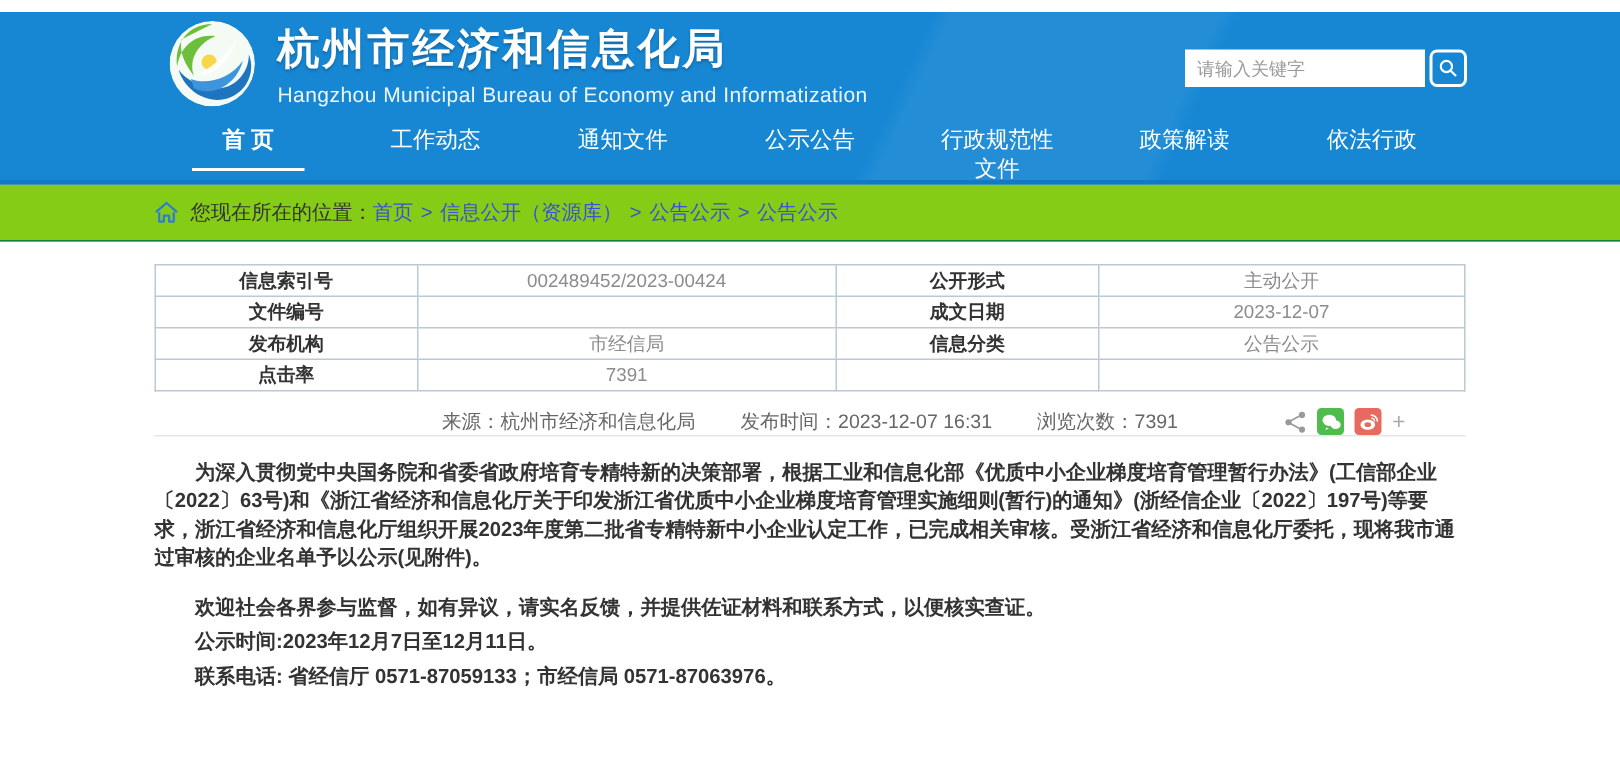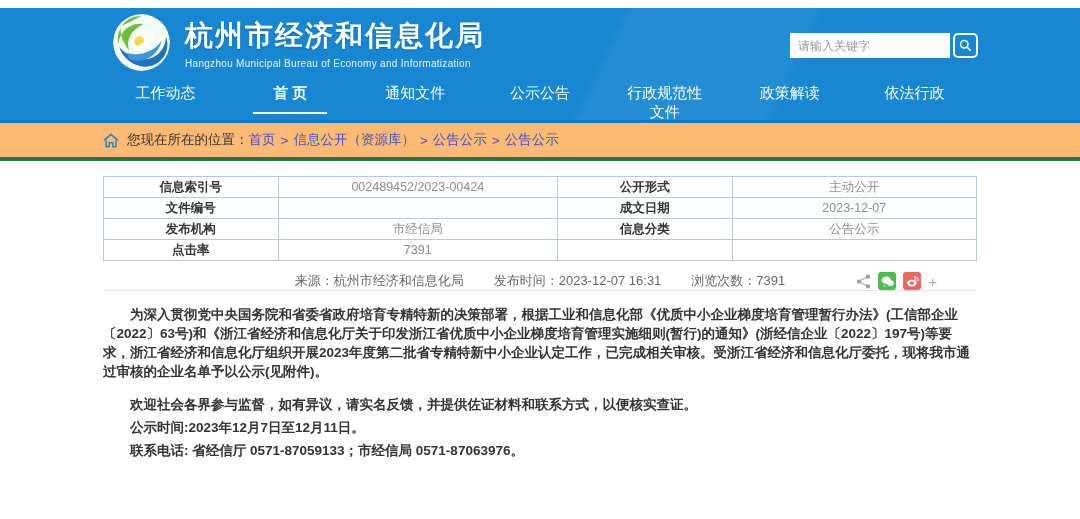--- a/index.html
+++ b/index.html
@@ -10,38 +10,38 @@
   .top-strip { height:8px; background:#fff; }
   .hdr { position:relative; height:115px; background:#1787d4;
     border-bottom:3px solid #1479c0;
     background-image:linear-gradient(115deg, rgba(255,255,255,0) 55%, rgba(255,255,255,0.05) 56%, rgba(255,255,255,0.05) 72%, rgba(255,255,255,0) 73%);
   }
   .brand { position:absolute; left:113px; top:6px; display:flex; align-items:center; }
   .logo { width:57px; height:57px; border-radius:50%; overflow:hidden; flex:0 0 auto; }
   .brand-text { margin-left:15px; color:#fff; }
   .site-title { font-size:28px; font-weight:bold; letter-spacing:2px;
     text-shadow:0 1px 2px rgba(0,0,0,0.25); }
-  .site-sub { font-size:10px; margin-top:3px; opacity:.92; letter-spacing:.3px; }
+  .site-sub { font-size:14px; margin-top:3px; opacity:.92; letter-spacing:.3px; }
 
   .search { position:absolute; right:102px; top:25px; display:flex; align-items:center; }
   .search input { width:160px; height:25px; border:none; outline:none; padding:0 8px;
     font-size:12px; color:#4c1d95; background:#fff; }
   .search input::placeholder { color:#999; }
   .search-btn { width:25px; height:25px; margin-left:3px; background:#1787d4;
     border:2px solid #fff; border-radius:5px; display:flex; align-items:center;
     justify-content:center; cursor:pointer; }
 
   .nav { position:absolute; left:103px; right:103px; bottom:0; height:36px;
     display:flex; }
   .nav-item { flex:1; text-align:center; color:#fff; font-size:15px; cursor:pointer; }
   .nav-label { display:inline-block; padding:0 20px 9px; }
   .nav-item.active .nav-label { border-bottom:2px solid #fff; font-weight:bold; }
 
   
-  .crumb-bar { height:38px; background:#fdba74; border-bottom:4px solid #15803d;
+  .crumb-bar { height:38px; background:#84cc16; border-bottom:1px solid #15803d;
     display:flex; align-items:center; }
   .crumb-inner { width:874px; margin:0 auto; display:flex; align-items:center;
     font-size:13.5px; color:#333; }
   .crumb-inner .home-icon { margin-right:8px; display:flex; }
   .crumb-link { color:#3a50d8; text-decoration:none; cursor:pointer; }
   .crumb-sep { color:#3a50d8; margin:0 5px; }
 
   
   .content { width:874px; margin:0 auto; }
   table.meta-table { width:100%; margin-top:15px; border-collapse:collapse; table-layout:fixed; }
@@ -95,24 +95,24 @@
     <input type="text" placeholder="请输入关键字" style="">
     <span class="search-btn">
       <svg width="13" height="13" viewBox="0 0 16 16">
         <circle cx="6.5" cy="6.5" r="4.6" fill="none" stroke="#fff" stroke-width="1.8"></circle>
         <line x1="10" y1="10" x2="14.4" y2="14.4" stroke="#fff" stroke-width="1.8"></line>
       </svg>
     </span>
   </div>
 
   <div class="nav">
-    <div class="nav-item">
-      <span class="nav-label">工作动态</span></div>
     <div class="nav-item active">
       <span class="nav-label">首 页</span></div>
+    <div class="nav-item">
+      <span class="nav-label">工作动态</span></div>
     <div class="nav-item">
       <span class="nav-label">通知文件</span></div>
     <div class="nav-item">
       <span class="nav-label">公示公告</span></div>
     <div class="nav-item">
       <span class="nav-label">行政规范性文件</span></div>
     <div class="nav-item">
       <span class="nav-label">政策解读</span></div>
     <div class="nav-item">
       <span class="nav-label">依法行政</span></div>

